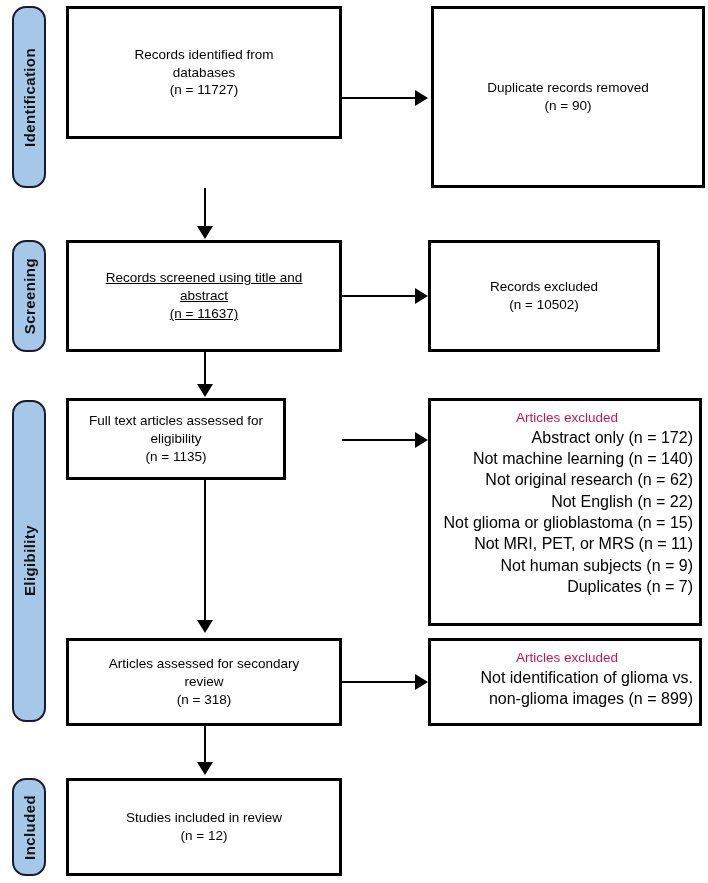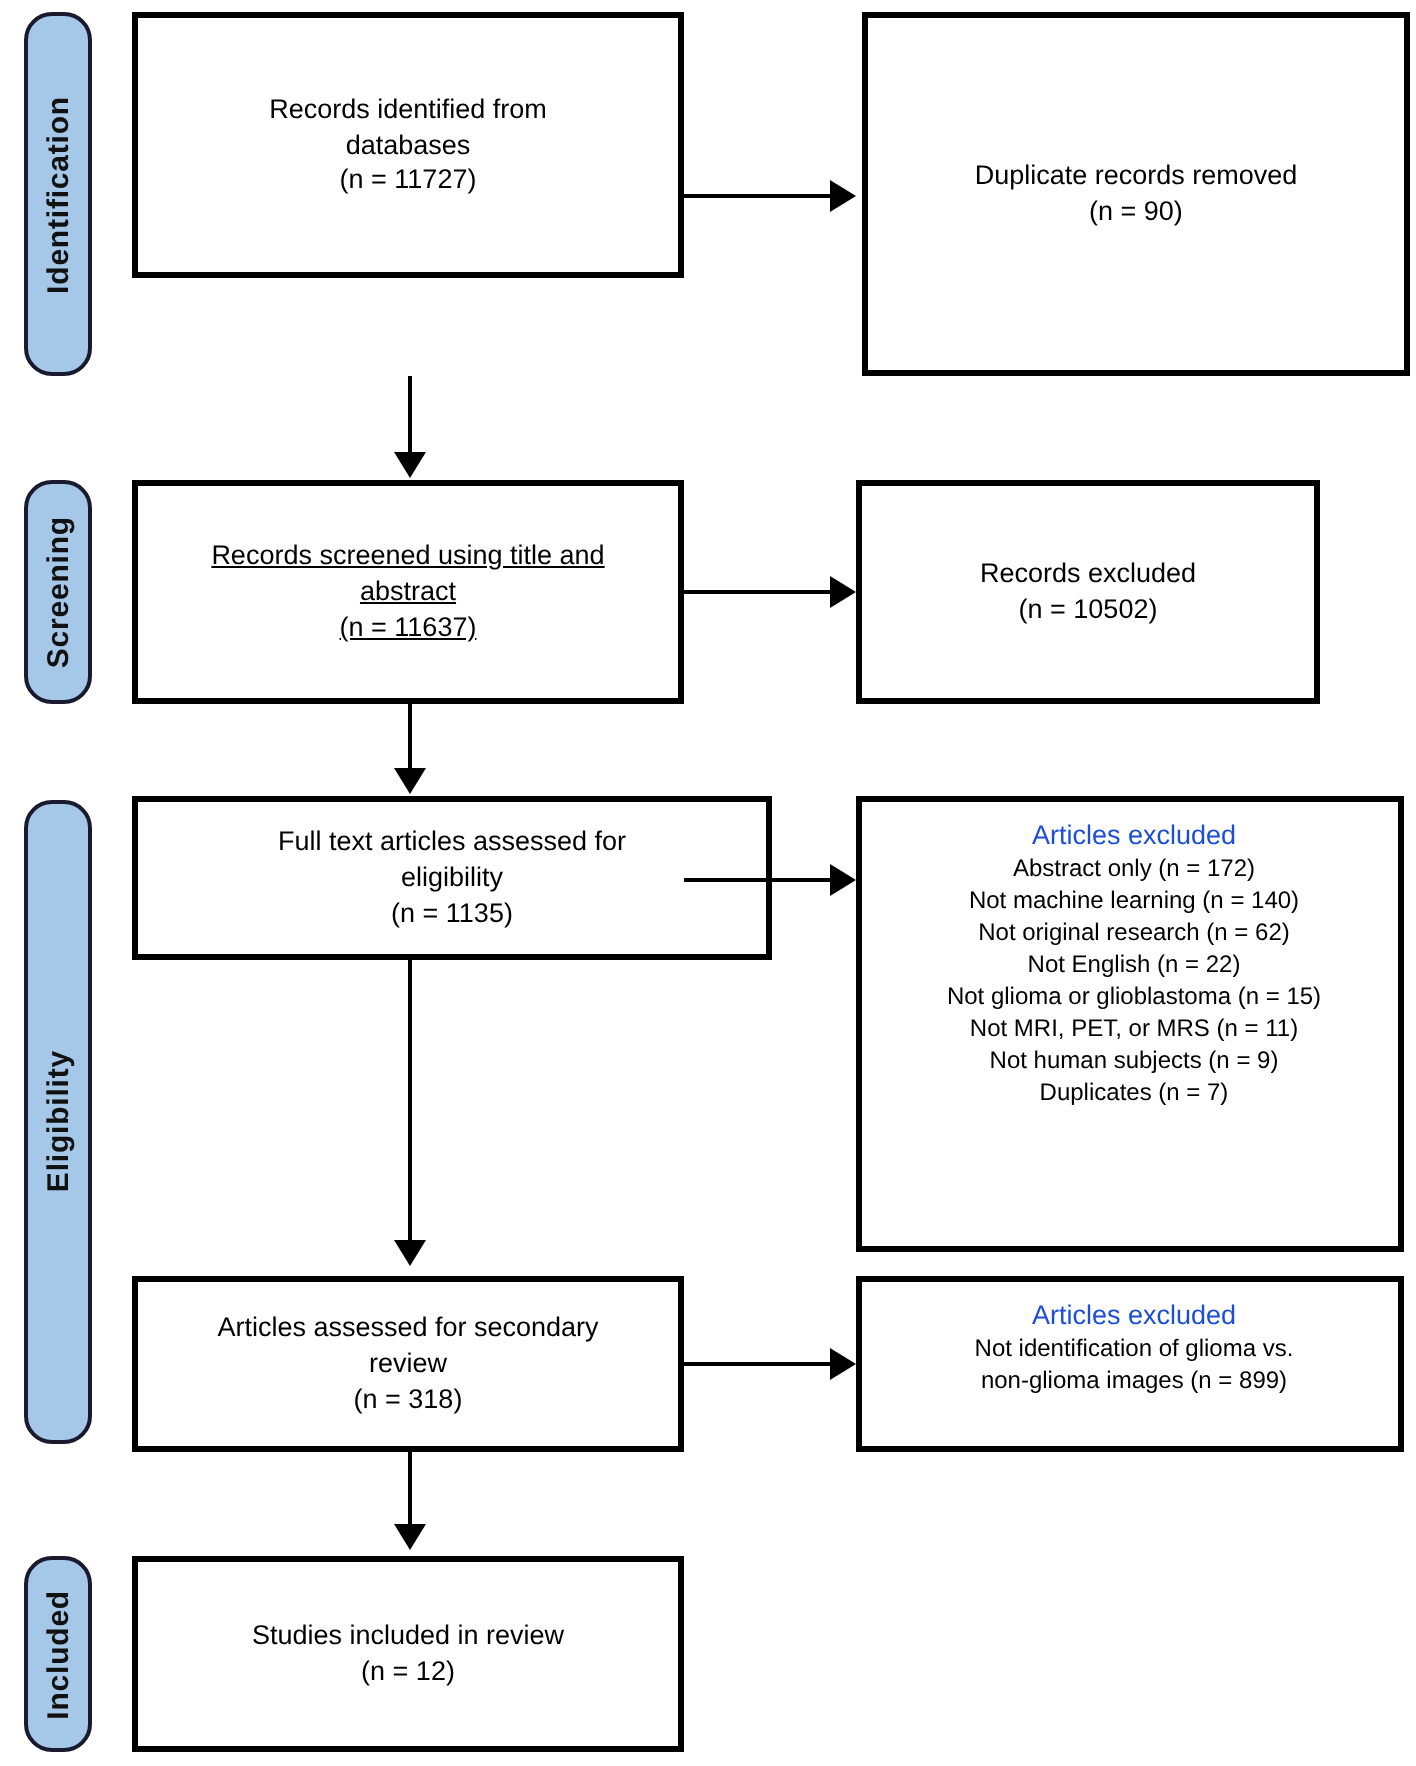--- a/index.html
+++ b/index.html
@@ -59,27 +59,27 @@
     font-size: 13.5px;
     line-height: 1.33;
     text-align: center;
     color: #000000;
     white-space: pre-line;
   }
   .box-heading {
     font-size: 13.5px;
     line-height: 1.33;
     text-align: center;
-    color: #1d4ed8;
+    color: #be185d;
     display: block;
   }
   .excl-body {
     display: block;
-    text-align: center;
-    font-size: 12px;
+    text-align: right;
+    font-size: 16px;
     line-height: 1.33;
     white-space: pre-line;
   }
 
   
   .conn-v {
     position: absolute;
     width: 0;
     border-left: 2px solid #000000;
   }
@@ -153,21 +153,21 @@
     <span class="box-text">Records excluded
 (n = 10502)</span>
   </div>
 
   <div class="conn-h" style="left:342px;top:295px;width:73px;"></div>
   <div class="arrow-right" style="left:415px;top:288px;"></div>
 
   <div class="conn-v" style="left:204px;top:352px;height:34px;"></div>
   <div class="arrow-down" style="left:197px;top:384px;"></div>
 
-  <div class="flow-box" style="left:66px;top:398px;width:320px;height:82px;">
+  <div class="flow-box" style="left:66px;top:398px;width:220px;height:82px;">
     <span class="box-text">Full text articles assessed for
 eligibility
 (n = 1135)</span>
   </div>
 
   <div class="flow-box" style="left:428px;top:398px;width:274px;height:228px;align-items:flex-start;padding:8px 6px 6px 10px;">
     <div style="width:100%;">
       <span class="box-heading">Articles excluded</span>
       <span class="excl-body">Abstract only (n = 172)
 Not machine learning (n = 140)

